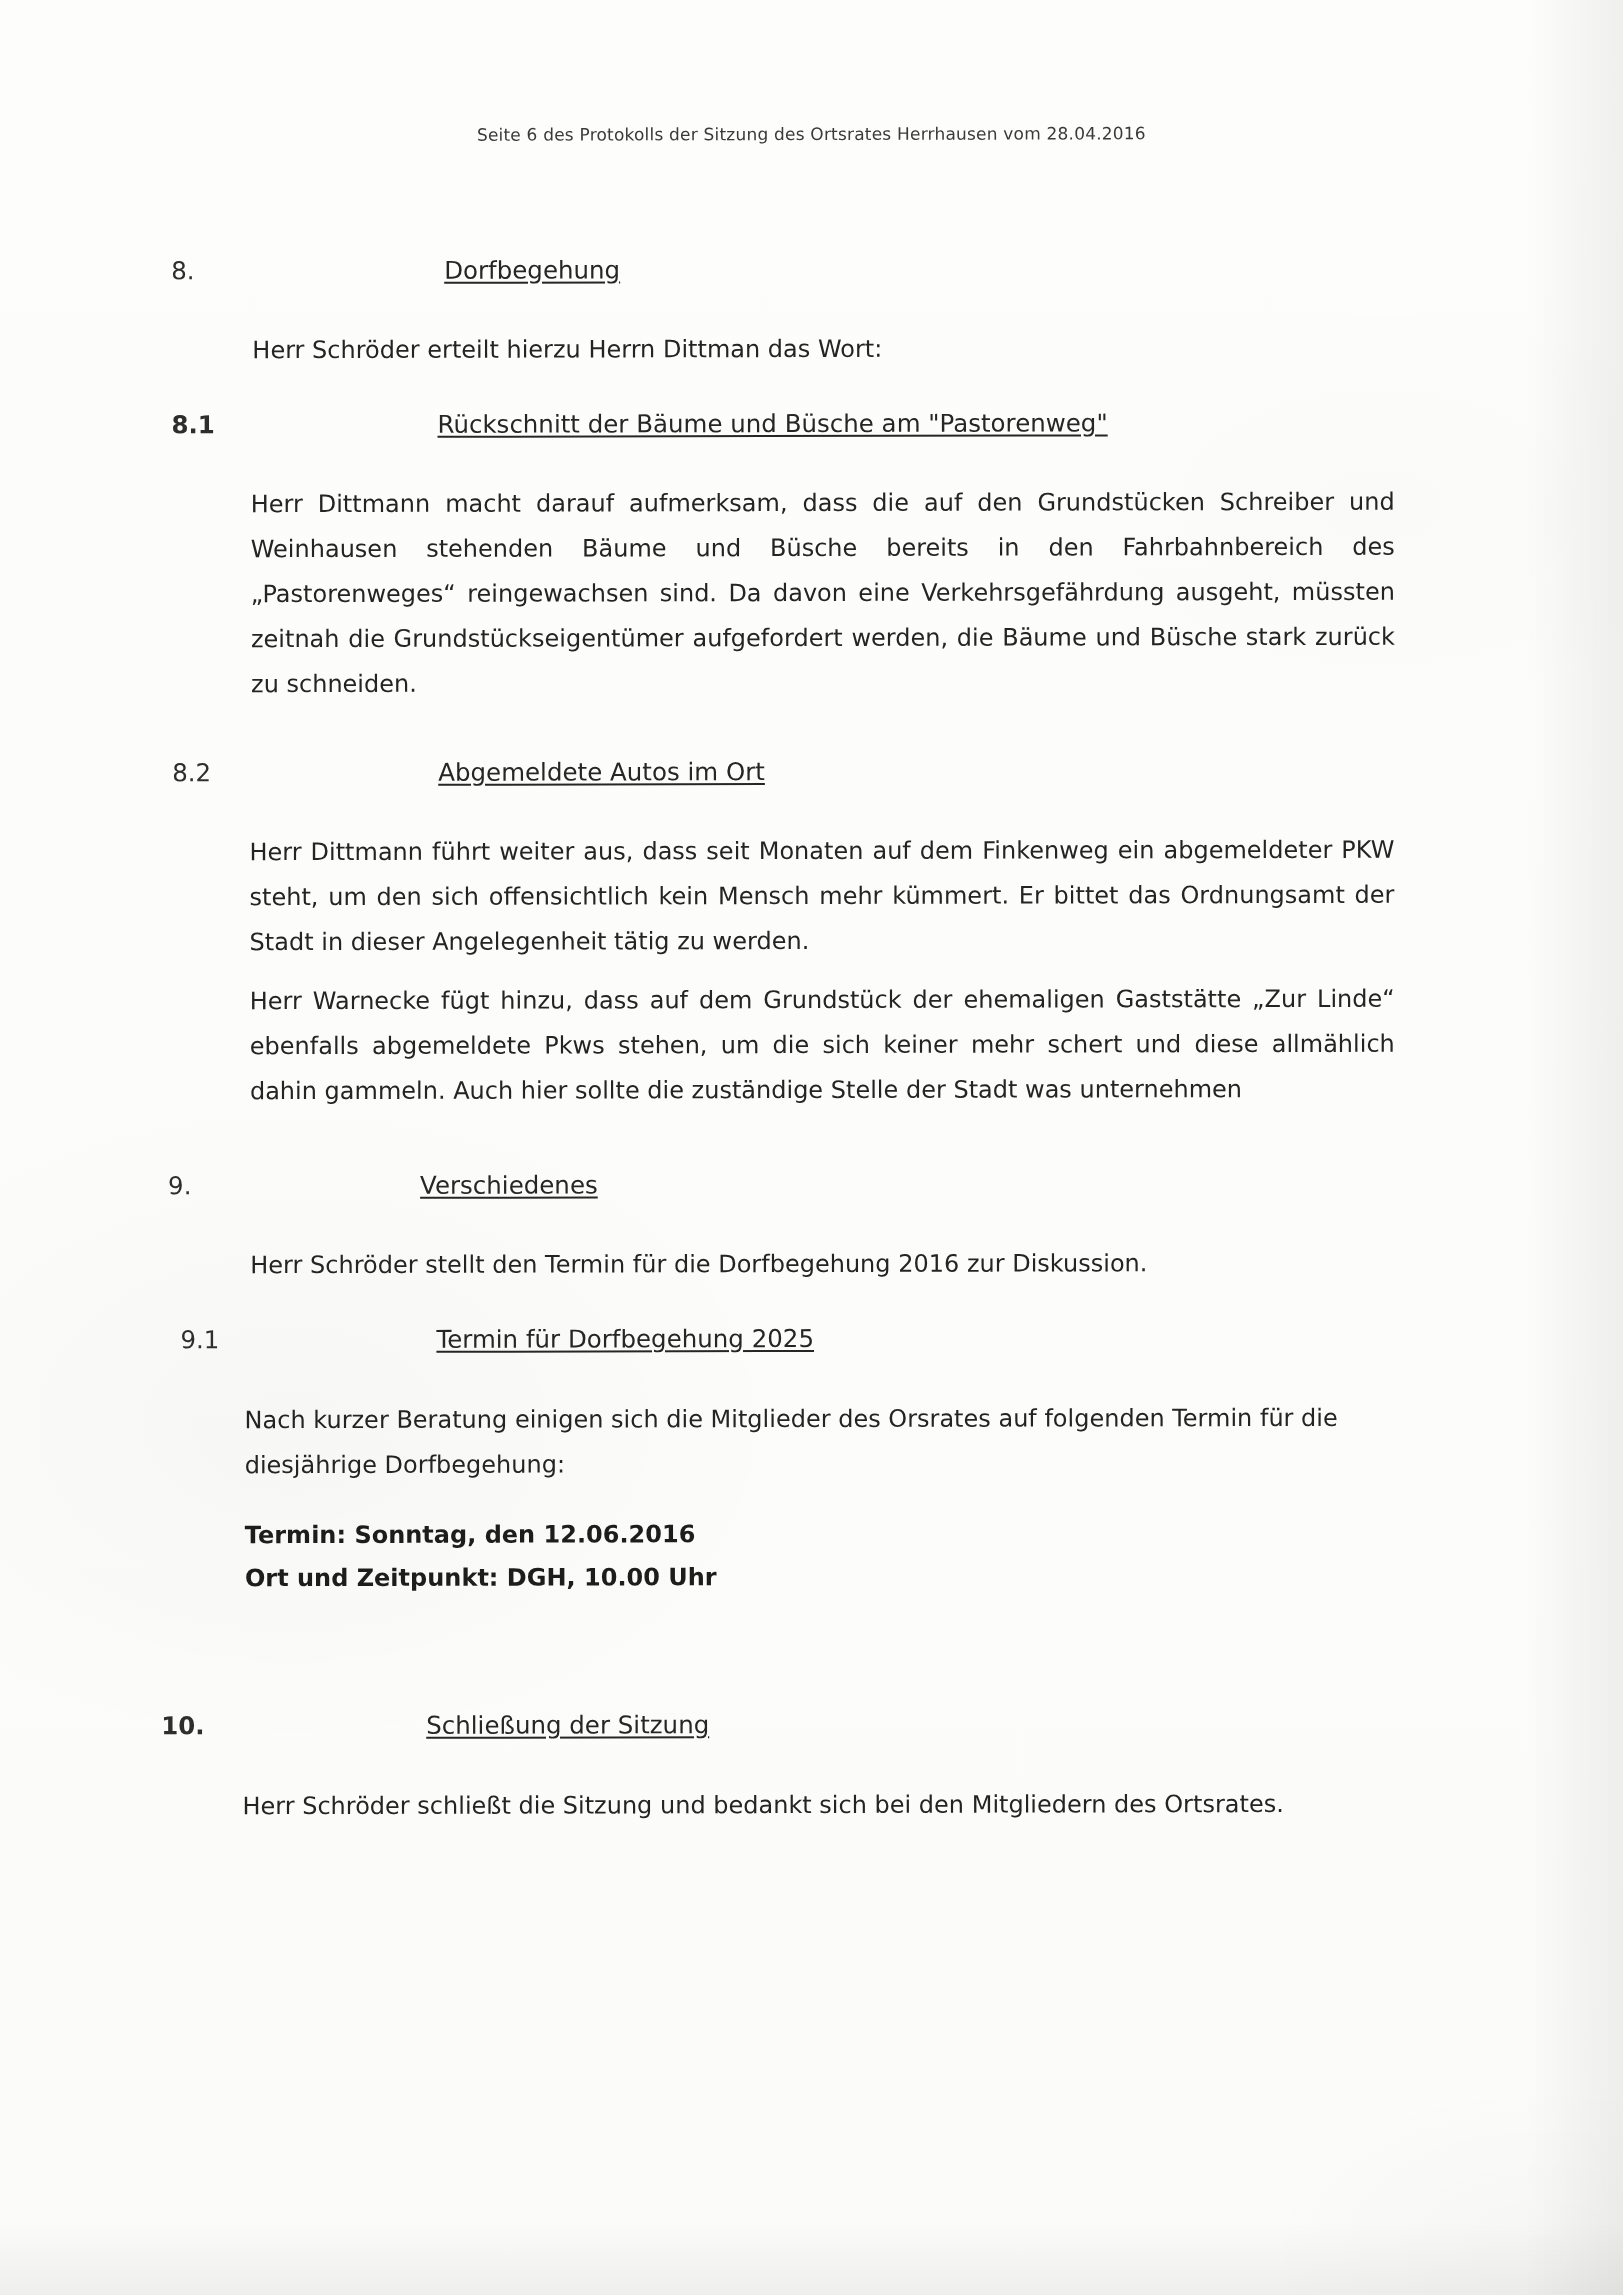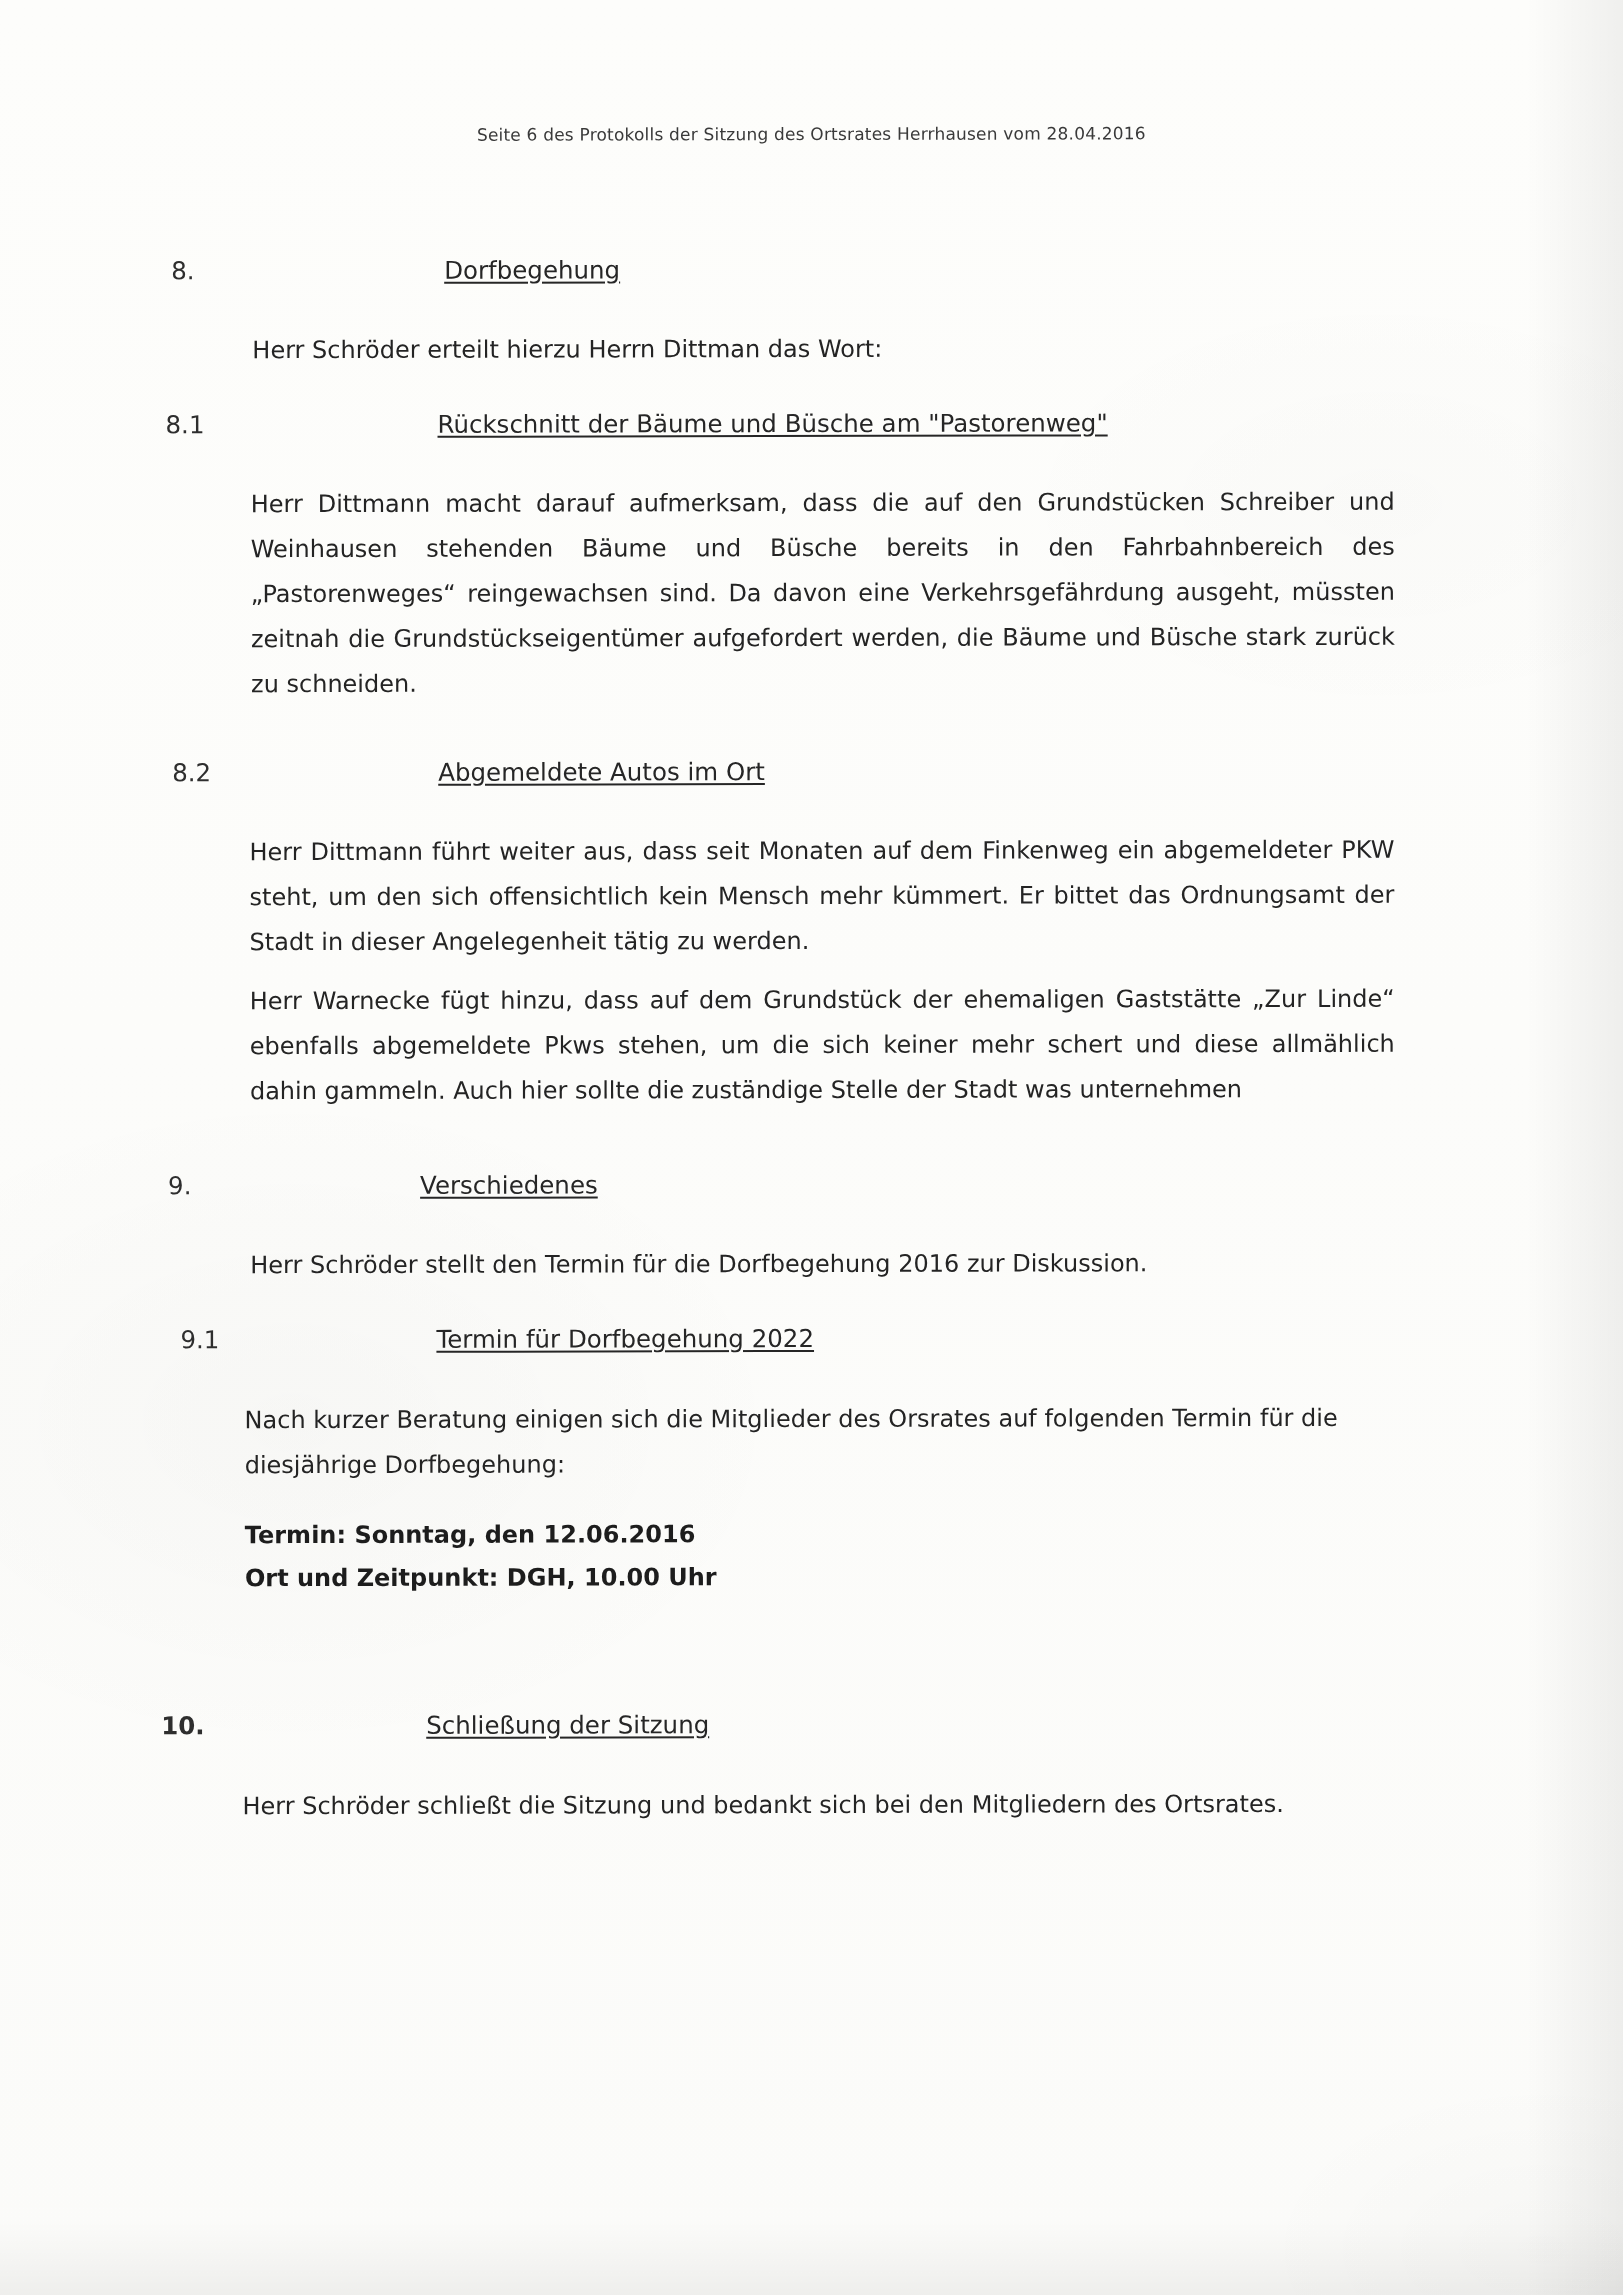--- a/index.html
+++ b/index.html
@@ -101,35 +101,35 @@
 <div class="scan-noise"></div>
 
 <div class="content skew">
 
   <div class="header-line">Seite 6 des Protokolls der Sitzung des Ortsrates Herrhausen vom 28.04.2016</div>
 
   <div class="num" style="left:173px; top:255px;">8.</div>
   <div class="heading" style="left:446px; top:255px;">Dorfbegehung</div>
   <div class="para nojust" style="left:254px; top:327px; width:1145px;">Herr Schröder erteilt hierzu Herrn Dittman das Wort:</div>
 
-  <div class="num" style="left:167px; top:409px;">8.1</div>
+  <div class="num" style="left:173px; top:409px;font-weight:bold;">8.1</div>
   <div class="heading" style="left:439px; top:409px;">Rückschnitt der Bäume und Büsche am "Pastorenweg"</div>
   <div class="para" style="left:252px; top:481px; width:1144px;">Herr Dittmann macht darauf aufmerksam, dass die auf den Grundstücken Schreiber und Weinhausen stehenden Bäume und Büsche bereits in den Fahrbahnbereich des „Pastorenweges“ reingewachsen sind. Da davon eine Verkehrsgefährdung ausgeht, müssten zeitnah die Grundstückseigentümer aufgefordert werden, die Bäume und Büsche stark zurück zu schneiden.</div>
 
   <div class="num" style="left:173px; top:757px;">8.2</div>
   <div class="heading" style="left:439px; top:757px;">Abgemeldete Autos im Ort</div>
   <div class="para" style="left:250px; top:829px; width:1145px;">Herr Dittmann führt weiter aus, dass seit Monaten auf dem Finkenweg ein abgemeldeter PKW steht, um den sich offensichtlich kein Mensch mehr kümmert. Er bittet das Ordnungsamt der Stadt in dieser Angelegenheit tätig zu werden.</div>
   <div class="para" style="left:250px; top:978px; width:1145px;">Herr Warnecke fügt hinzu, dass auf dem Grundstück der ehemaligen Gaststätte „Zur Linde“ ebenfalls abgemeldete Pkws stehen, um die sich keiner mehr schert und diese allmählich dahin gammeln. Auch hier sollte die zuständige Stelle der Stadt was unternehmen</div>
 
   <div class="num" style="left:168px; top:1170px;">9.</div>
   <div class="heading" style="left:420px; top:1170px;">Verschiedenes</div>
   <div class="para nojust" style="left:250px; top:1242px; width:1162px;">Herr Schröder stellt den Termin für die Dorfbegehung 2016 zur Diskussion.</div>
 
   <div class="num" style="left:164px; top:1324px;margin-left:16px;">9.1</div>
-  <div class="heading" style="left:436px; top:1324px;">Termin für Dorfbegehung 2022</div>
+  <div class="heading" style="left:436px; top:1324px;">Termin für Dorfbegehung 2025</div>
   <div class="para nojust" style="left:244px; top:1397px; width:1162px;">Nach kurzer Beratung einigen sich die Mitglieder des Orsrates auf folgenden Termin für die diesjährige Dorfbegehung:</div>
   <div class="para nojust bold" style="left:244px; top:1513px; width:1162px; line-height:43px;">Termin: Sonntag, den 12.06.2016</div>
   <div class="para nojust bold" style="left:244px; top:1556px; width:1162px; line-height:43px;">Ort und Zeitpunkt: DGH, 10.00 Uhr</div>
 
   <div class="num" style="left:160px; top:1710px;font-weight:bold;">10.</div>
   <div class="heading" style="left:425px; top:1710px;">Schließung der Sitzung</div>
   <div class="para nojust" style="left:241px; top:1783px; width:1186px;">Herr Schröder schließt die Sitzung und bedankt sich bei den Mitgliedern des Ortsrates.</div>
 
 </div>
 

